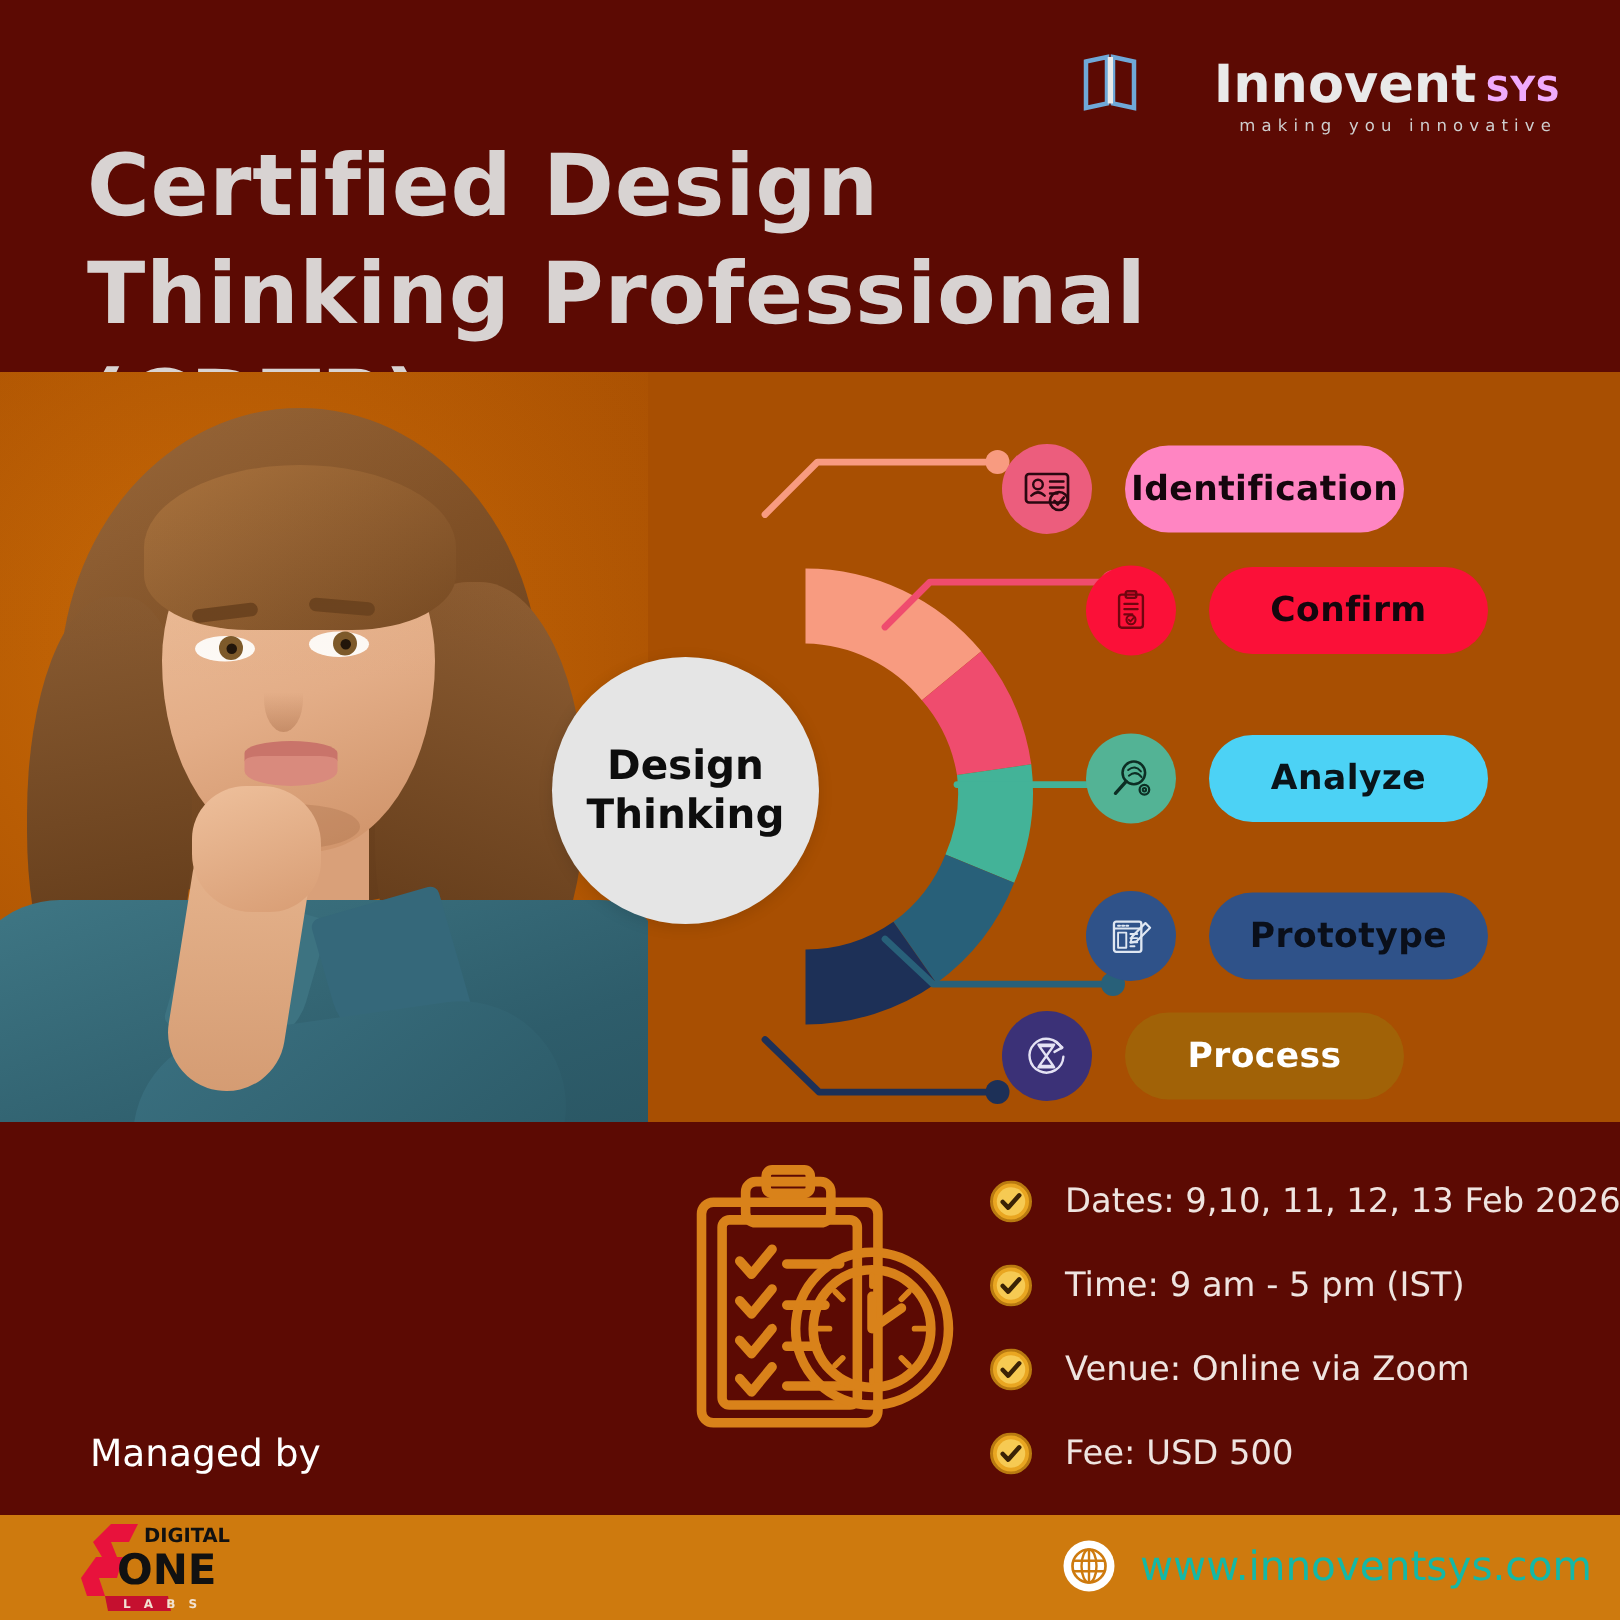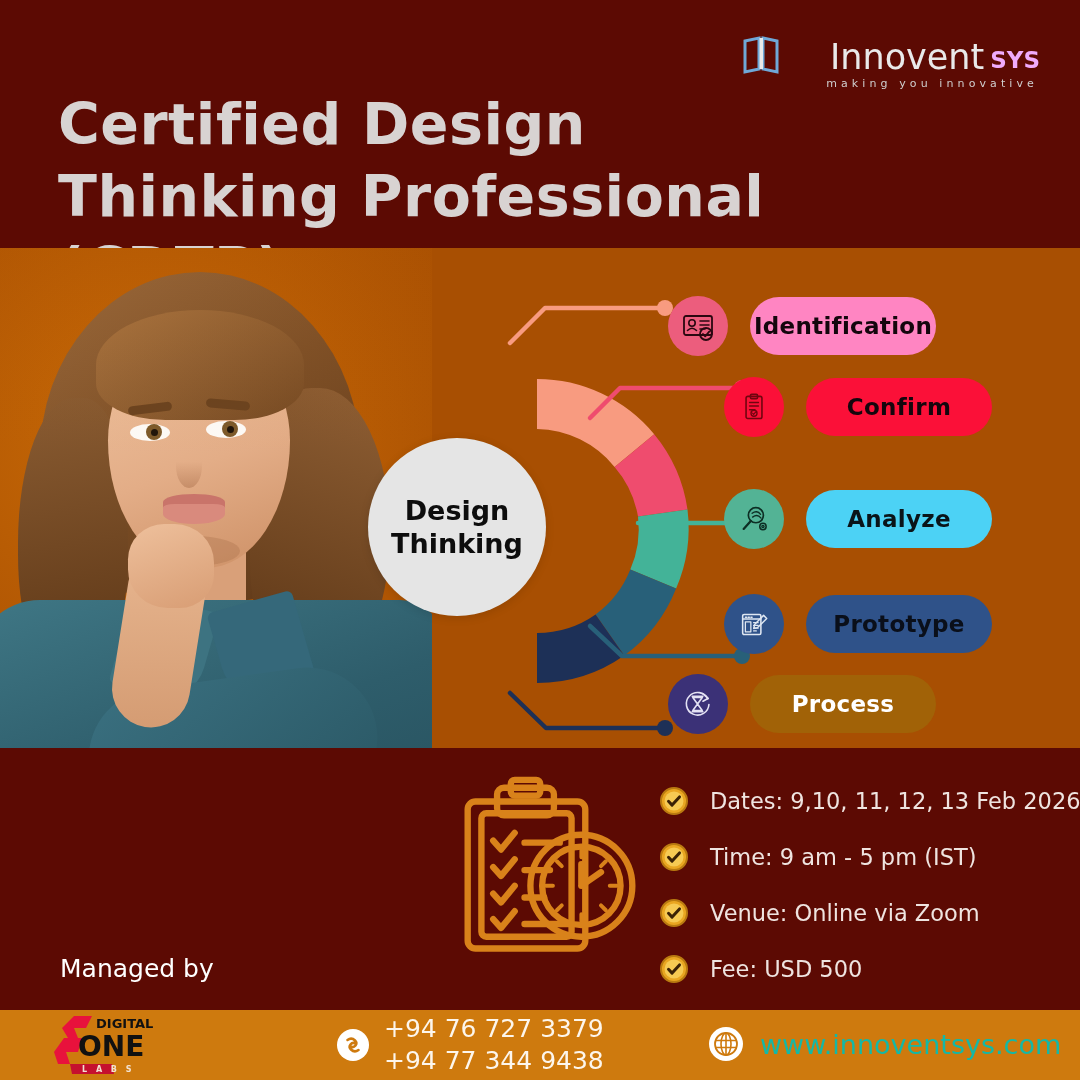--- a/index.html
+++ b/index.html
@@ -14,21 +14,21 @@
     position:absolute;left:0;top:0;width:1080px;height:248px;
     background:#5C0A03;
   }
   #logo{
     position:absolute;right:40px;top:36px;width:300px;height:62px;
     display:flex;flex-direction:column;align-items:flex-end;
   }
   #logo-row{display:flex;align-items:flex-end;gap:6px;}
   #logo-mark{width:40px;height:38px;flex:none;}
   #logo-word{
-    font-family:"DejaVu Sans",sans-serif;font-size:35px;font-weight:400;
+    font-family:"DejaVu Sans",sans-serif;font-size:35px;font-weight:700;
     color:#e9e9e9;letter-spacing:0px;line-height:34px;margin-left:42px;
   }
   #logo-sys{
     font-family:"DejaVu Sans",sans-serif;font-size:23px;font-weight:bold;
     color:#f0abfc;letter-spacing:0px;line-height:28px;
   }
   #logo-tag{
     font-family:"DejaVu Sans",sans-serif;font-size:11px;color:#cfcfcf;
     letter-spacing:4.1px;margin-top:3px;margin-right:2px;
   }
@@ -420,32 +420,20 @@
 
   <svg id="dol" viewBox="0 0 110 66">
     <path d="M22 4 L40 4 L34 16 L22 16 L26 26 L16 26 L10 16 Z" fill="#E8123C"></path>
     <path d="M12 26 L30 26 L26 40 L14 40 L18 52 L6 52 L2 40 Z" fill="#E8123C"></path>
     <path d="M18 52 L60 52 L62 62 L20 62 Z" fill="#C5102F"></path>
     <text x="44" y="16" font-family="DejaVu Sans, sans-serif" font-size="13" font-weight="bold" fill="#111">DIGITAL</text>
     <text x="26" y="44" font-family="DejaVu Sans, sans-serif" font-size="28" font-weight="bold" fill="#111">ONE</text>
     <text x="30" y="60" font-family="DejaVu Sans, sans-serif" font-size="8" font-weight="bold" fill="#f2e2d2" letter-spacing="3">L A B S</text>
   </svg>
 
-  <div id="phones">
-    <span id="phone-icon">
-      <svg viewBox="0 0 34 34" width="34" height="34">
-        <circle cx="17" cy="17" r="16" fill="#ffffff"></circle>
-        <path d="M11.5 12 q4 -3 7.5 0.5 q2.5 2.5 0.5 5 q-2 2.5 -5 1 M22.5 22 q-4 3 -7.5 -0.5 q-2.5 -2.5 -0.5 -5 q2 -2.5 5 -1" fill="none" stroke="#CE7A0E" stroke-width="2.6" stroke-linecap="round"></path>
-      </svg>
-    </span>
-    <div>
-      <div class="phone-line">+94 76 727 3379</div>
-      <div class="phone-line">+94 77 344 9438</div>
-    </div>
-  </div>
 
   <div id="website">
     <span id="globe-icon">
       <svg viewBox="0 0 36 36" width="36" height="36">
         <circle cx="18" cy="18" r="17" fill="#ffffff"></circle>
         <circle cx="18" cy="18" r="11" fill="none" stroke="#CE7A0E" stroke-width="1.8"></circle>
         <ellipse cx="18" cy="18" rx="5" ry="11" fill="none" stroke="#CE7A0E" stroke-width="1.6"></ellipse>
         <path d="M7.4 14.5 h21.2 M7.4 21.5 h21.2 M18 7 v22" fill="none" stroke="#CE7A0E" stroke-width="1.6"></path>
       </svg>
     </span>

